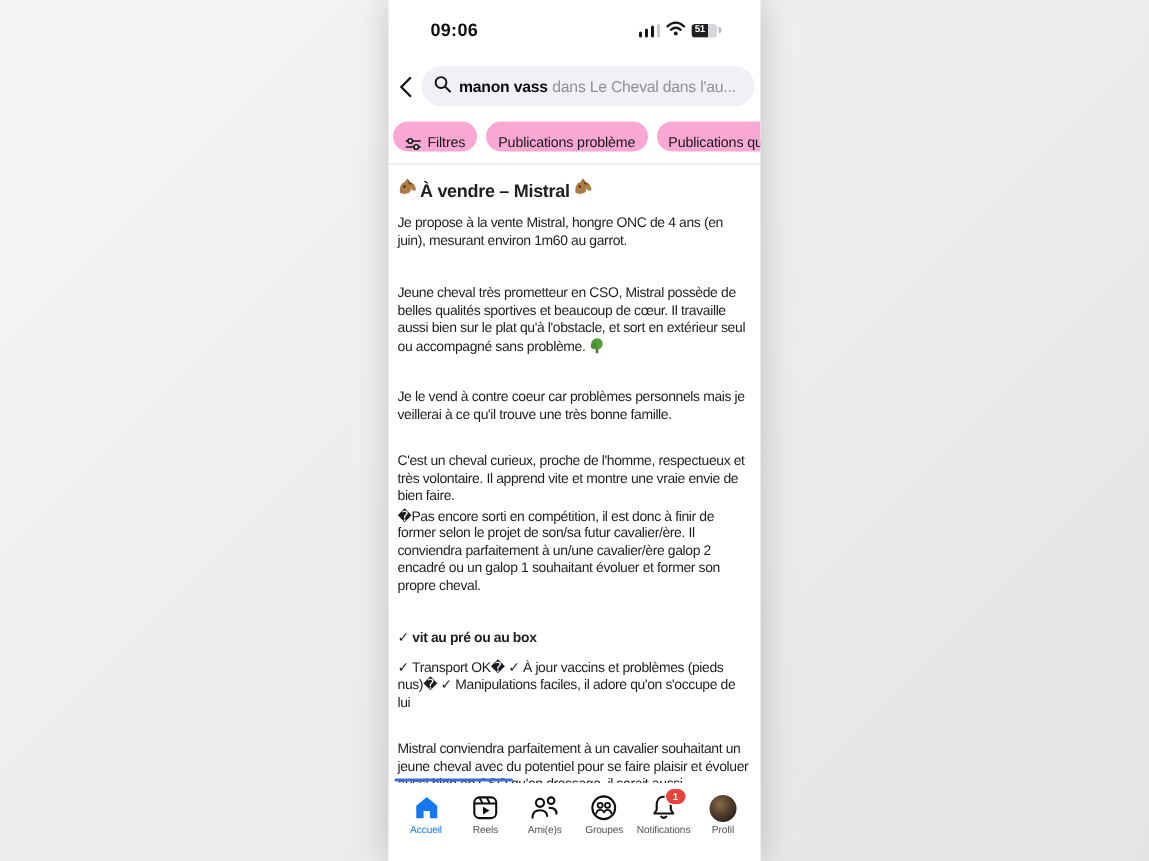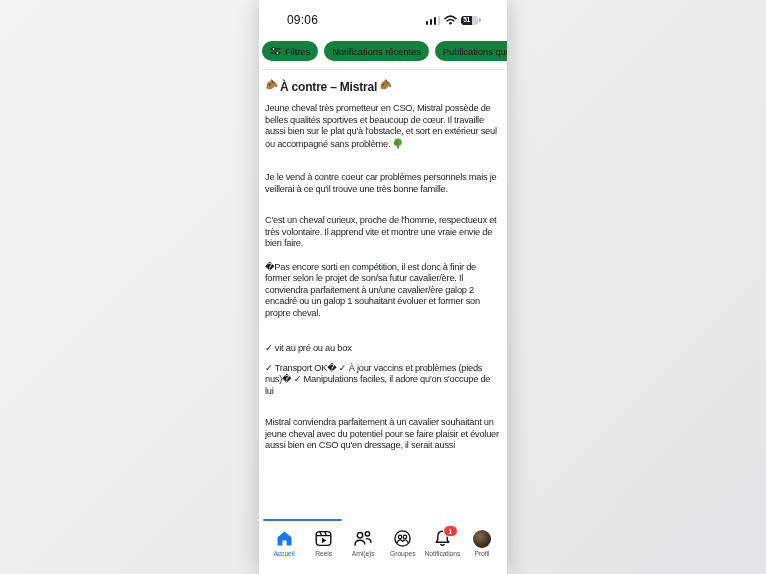--- a/index.html
+++ b/index.html
@@ -9,48 +9,48 @@
     font-family:"Liberation Sans","DejaVu Sans",sans-serif;
     -webkit-font-smoothing:antialiased;
   }
   .phone{
     position:absolute;left:259px;top:0;width:248px;height:574px;
     background:#ffffff;overflow:hidden;
     box-shadow:0 0 22px rgba(0,0,0,.20);
   }
   
   .statusbar{height:32px;display:flex;align-items:center;justify-content:space-between;padding:4px 26px 0 28px;}
-  .time{font-size:12px;font-weight:400;color:#0c0c0d;letter-spacing:.2px;}
+  .time{font-size:12px;font-weight:700;color:#0c0c0d;letter-spacing:.2px;}
   .sticons{display:flex;align-items:center;gap:4px;}
   .sigbars{display:flex;align-items:flex-end;gap:1.5px;height:9px;}
   .sigbars i{display:block;width:2.6px;border-radius:1px;background:#17181a;}
   .sigbars i:nth-child(1){height:3.5px}
   .sigbars i:nth-child(2){height:5.5px}
   .sigbars i:nth-child(3){height:7.5px}
   .sigbars i:nth-child(4){height:9px;background:#c9c9cd}
   .battery{position:relative;width:17px;height:9px;border-radius:2.4px;background:#d7d7db;overflow:hidden;}
   .battery .fill{position:absolute;left:0;top:0;bottom:0;width:62%;background:#202124;border-radius:2.4px 0 0 2.4px;}
   .battery .pct{position:absolute;left:1.8px;top:0.8px;font-size:6.5px;font-weight:700;color:#fff;letter-spacing:-.3px;line-height:7px;}
   .batnub{width:1.6px;height:3.4px;background:#bcbcc0;border-radius:0 1.5px 1.5px 0;margin-left:-3px;}
   
   .searchrow{display:flex;align-items:center;padding:8px 4px 5px 3px;}
   .backbtn{width:16px;height:22px;display:flex;align-items:center;justify-content:center;flex:0 0 auto;cursor:pointer;}
   .searchpill{flex:1;height:27px;margin-left:3px;background:#f0f1f5;border-radius:14px;display:flex;align-items:center;padding:0 8px;overflow:hidden;white-space:nowrap;}
   .searchpill .q{font-size:10.5px;font-weight:700;color:#0b0c0d;margin-left:5px;letter-spacing:-.15px;}
   .searchpill .ctx{font-size:10.5px;color:#8e9196;margin-left:3px;letter-spacing:-.15px;}
   .chips{display:flex;gap:6px;padding:5px 0 8px 3px;overflow:hidden;white-space:nowrap;border-bottom:1px solid #e7e8ec;}
-  .chip{height:20px;background:#15803d;border-radius:10px;display:inline-flex;align-items:center;padding:0 8px;font-size:9.5px;color:#17181a;letter-spacing:-.1px;flex:0 0 auto;cursor:pointer;}
+  .chip{height:20px;background:#f9a8d4;border-radius:10px;display:inline-flex;align-items:flex-end;padding:0 8px;font-size:9.5px;color:#17181a;letter-spacing:-.1px;flex:0 0 auto;cursor:pointer;}
   .chip .cicon{margin-right:4px;display:flex;}
   
   .content{padding:8px 6px 0 6px;color:#1c1e21;}
   .ptitle{font-size:12px;line-height:16px;font-weight:700;letter-spacing:-.2px;margin:0 0 8px 0;display:flex;align-items:center;gap:2px;}
   .content p{font-size:9.3px;line-height:11.5px;letter-spacing:-.25px;margin:0 0 20px 0;}
   .content p.mb24{margin-bottom:24px;}
-  .content p.mb12{margin-bottom:12px;}
-  .content p.mb8{margin-bottom:8px;}
+  .content p.mb12{margin-bottom:2px;}
+  .content p.mb8{margin-bottom:8px;font-weight:bold;}
   .emoji{display:inline-block;vertical-align:-2px;}
   
   .linkbar{position:absolute;left:4px;top:519px;width:79px;height:2.4px;background:#3b6fd8;border-radius:1.2px;z-index:3;}
   
   .tabbar{position:absolute;left:0;right:0;bottom:0;height:52px;background:#ffffff;z-index:2;display:flex;align-items:flex-start;justify-content:space-between;padding:7px 6px 0 6px;box-sizing:border-box;}
   .tab{display:flex;flex-direction:column;align-items:center;gap:2px;width:38px;cursor:pointer;}
   .tab .ticon{position:relative;height:19px;display:flex;align-items:center;justify-content:center;}
   .tab .tlabel{font-size:6.8px;color:#50535a;letter-spacing:-.1px;white-space:nowrap;}
   .tab.active .tlabel{color:#1877f2;}
   .badge{position:absolute;top:-4px;right:-6px;min-width:10px;height:10px;border-radius:6px;background:#e8423d;color:#fff;font-size:6.5px;font-weight:700;display:flex;align-items:center;justify-content:center;padding:0 1.5px;border:1px solid #fff;}
@@ -78,58 +78,76 @@
         </svg>
       </span>
       <span class="battery">
         <span class="fill"></span>
         <span class="pct">51</span>
       </span>
       <span class="batnub"></span>
     </span>
   </div>
 
+  <div class="searchrow">
+    <span class="backbtn">
+      <svg width="9" height="14" viewBox="0 0 9 14">
+          <path d="M7.5 1 L1.5 7 L7.5 13" fill="none" stroke="#17181a" stroke-width="1.6" stroke-linecap="round" stroke-linejoin="round"></path>
+        </svg>
+    </span>
+    <div class="searchpill">
+      <span>
+        <svg width="12" height="12" viewBox="0 0 12 12">
+            <circle cx="5" cy="5" r="3.6" fill="none" stroke="#111" stroke-width="1.3"></circle>
+            <path d="M7.8 7.8 L11 11" stroke="#111" stroke-width="1.3" stroke-linecap="round"></path>
+          </svg>
+      </span>
+      <span class="q">manon vass</span>
+      <span class="ctx">dans Le Cheval dans l'au...</span>
+    </div>
+  </div>
 
   <div class="chips">
     <span class="chip">
       <span class="cicon">
         <svg width="11" height="10" viewBox="0 0 11 10">
           <path d="M0.5 3 H10.5 M0.5 7 H10.5" stroke="#17181a" stroke-width="1.1"></path>
           <circle cx="3.5" cy="3" r="1.5" fill="#ebedf0" stroke="#17181a" stroke-width="1.1"></circle>
           <circle cx="7.5" cy="7" r="1.5" fill="#ebedf0" stroke="#17181a" stroke-width="1.1"></circle>
         </svg>
       </span>
       <span>Filtres</span>
     </span>
     <span class="chip">
-      <span>Notifications récentes</span>
+      <span>Publications problème</span>
     </span>
     <span class="chip">
       <span>Publications que vou</span>
     </span>
   </div>
 
   <div class="content">
     <h1 class="ptitle">
       <span class="emoji">
         <svg width="13" height="13" viewBox="0 0 16 16">
             <path d="M2 13 Q1 6 6 4 L8 1.2 L10.2 4 Q14 5 15 9 L15 11 L12.2 11 L11 9 Q11.4 12.6 8 13.6 Q4.5 14.4 2 13 Z" fill="#ad7b44"></path>
             <path d="M8 1.2 L10.2 4 L12.6 6.4 L9.4 6 Z" fill="#6b4a26"></path>
             <circle cx="5.6" cy="8" r="0.95" fill="#332414"></circle>
           </svg>
       </span>
-      <span>À contre – Mistral</span>
+      <span>À vendre – Mistral</span>
       <span class="emoji">
         <svg width="13" height="13" viewBox="0 0 16 16">
             <path d="M2 13 Q1 6 6 4 L8 1.2 L10.2 4 Q14 5 15 9 L15 11 L12.2 11 L11 9 Q11.4 12.6 8 13.6 Q4.5 14.4 2 13 Z" fill="#ad7b44"></path>
             <path d="M8 1.2 L10.2 4 L12.6 6.4 L9.4 6 Z" fill="#6b4a26"></path>
             <circle cx="5.6" cy="8" r="0.95" fill="#332414"></circle>
           </svg>
       </span>
     </h1>
+    <p class="mb24"><span>Je propose à la vente Mistral, hongre ONC de 4 ans (en juin), mesurant environ 1m60 au garrot.</span></p>
     <p><span>Jeune cheval très prometteur en CSO, Mistral possède de belles qualités sportives et beaucoup de cœur. Il travaille aussi bien sur le plat qu'à l'obstacle, et sort en extérieur seul ou accompagné sans problème.</span>
       <span class="emoji">
         <svg width="10" height="11" viewBox="0 0 12 13">
             <rect x="5" y="8" width="2" height="4.5" rx="0.8" fill="#7a5230"></rect>
             <circle cx="6" cy="5" r="4.6" fill="#55a03c"></circle>
             <circle cx="3.6" cy="6.4" r="2.6" fill="#479030"></circle>
           </svg>
       </span>
     </p>
     <p><span>Je le vend à contre coeur car problèmes personnels mais je veillerai à ce qu'il trouve une très bonne famille.</span></p>

